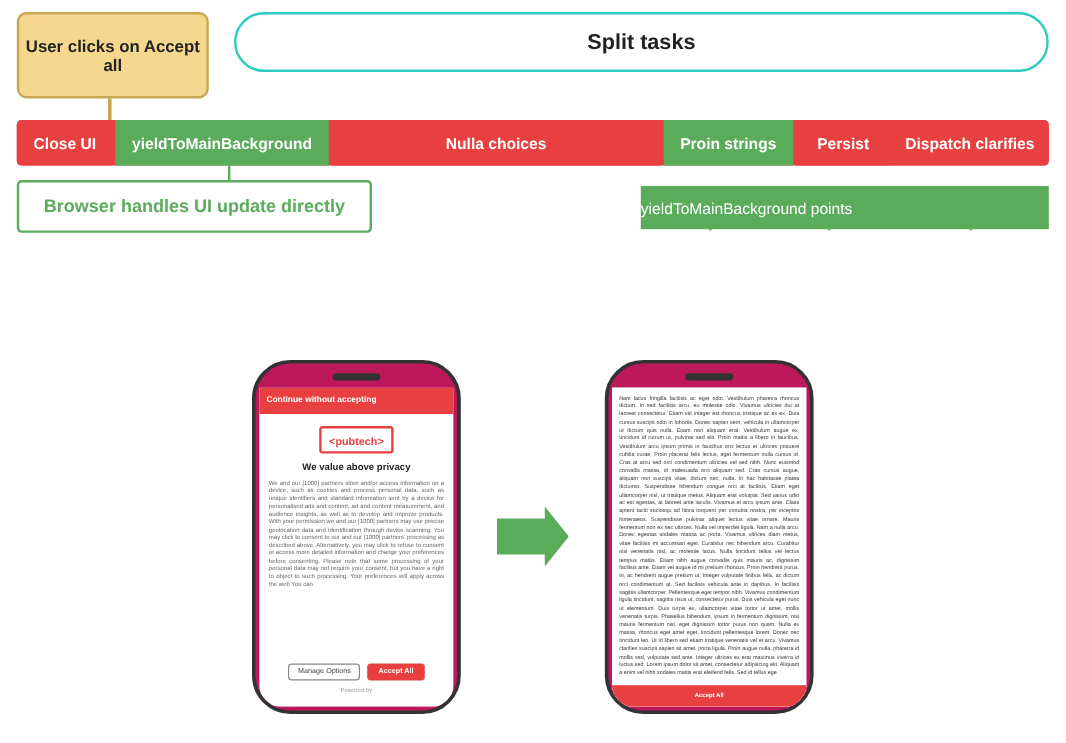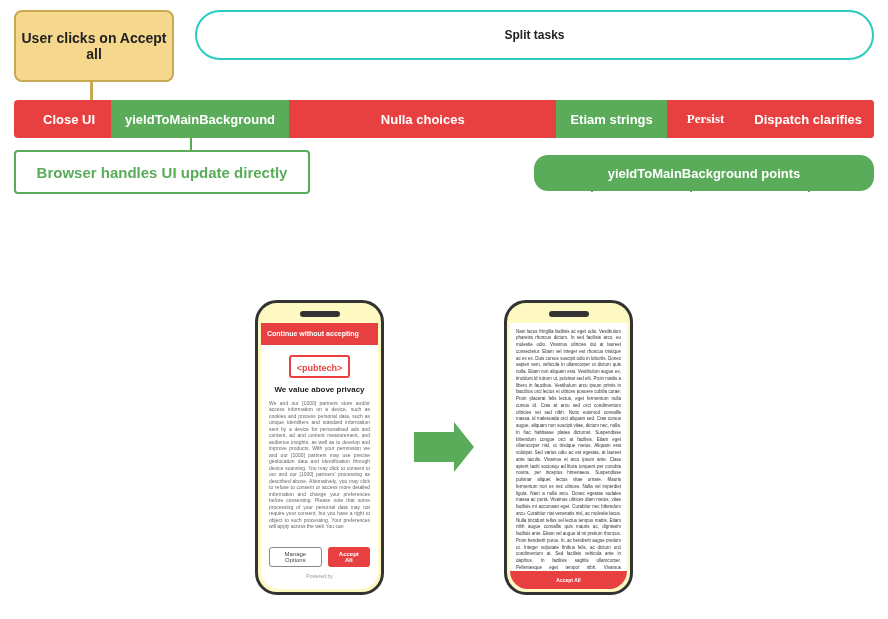--- a/index.html
+++ b/index.html
@@ -68,21 +68,21 @@
       right: 14px;
       height: 50px;
       border: 2.5px solid #2bcbbf;
       border-radius: 30px;
       display: flex;
       align-items: center;
       justify-content: center;
       z-index: 5;
     }
     .split-tasks-label {
-      font-size: 12px;
+      font-size: 18px;
       font-weight: bold;
       color: #222;
     }
 
     
     .pipeline-bar {
       position: absolute;
       top: 100px;
       left: 14px;
       right: 14px;
@@ -104,21 +104,20 @@
       font-size: 13px;
       white-space: nowrap;
       position: relative;
     }
 
     .seg-close-ui {
       background: #e84040;
       border-radius: 4px 0 0 4px;
       padding: 16px 14px;
       flex: 0 0 auto;
-      margin-left: 15px;
     }
 
     .seg-yield {
       background: #5aab5a;
       padding: 12px 14px;
       flex: 0 0 auto;
       margin: 0 2px;
     }
 
     .seg-parse {
@@ -132,44 +131,43 @@
       background: #5aab5a;
       padding: 0 14px;
       flex: 0 0 auto;
       margin: 0 2px;
     }
 
     .seg-persist {
       background: #e84040;
       padding: 0 18px;
       flex: 0 0 auto;
-      font-family: Liberation Serif, serif;
     }
 
     .seg-dispatch {
       background: #e84040;
       padding: 0 12px;
       flex: 0 0 auto;
       border-radius: 0 4px 4px 0;
     }
 
     
     .yield-points-box {
       position: absolute;
       top: 155px;
       right: 14px;
       width: 340px;
       height: 36px;
       background: #5aab5a;
-      border-radius: 14px;
-      display: flex;
-      align-items: center;
-      justify-content: center;
+      border-radius: 0;
+      display: flex;
+      align-items: center;
+      justify-content: flex-start;
       color: #fff;
-      font-weight: bold;
+      font-weight: normal;
       font-size: 13px;
       z-index: 8;
     }
 
     
     .up-arrow {
       position: absolute;
       width: 2px;
       background: #5aab5a;
       z-index: 7;
@@ -235,25 +233,25 @@
       bottom: 0;
       display: flex;
       align-items: center;
       justify-content: center;
       gap: 30px;
       padding: 10px 30px;
     }
 
     
     .phone-frame {
-      width: 129px;
+      width: 174px;
       height: 295px;
       border: 3px solid #333;
-      border-radius: 22px;
-      background: #fef9c3;
+      border-radius: 32px;
+      background: #be185d;
       position: relative;
       overflow: hidden;
       flex-shrink: 0;
     }
 
     .phone-frame::before {
       content: '';
       position: absolute;
       top: 8px;
       left: 50%;
@@ -433,21 +431,21 @@
     <div class="pipeline-segment seg-close-ui">
       <span>Close UI</span>
     </div>
     <div class="pipeline-segment seg-yield">
       <span>yieldToMainBackground</span>
     </div>
     <div class="pipeline-segment seg-parse">
       <span>Nulla choices</span>
     </div>
     <div class="pipeline-segment seg-build">
-      <span>Etiam strings</span>
+      <span>Proin strings</span>
     </div>
     <div class="pipeline-segment seg-persist">
       <span>Persist</span>
     </div>
     <div class="pipeline-segment seg-dispatch">
       <span>Dispatch clarifies</span>
     </div>
   </div>
 
   <div class="arrow-down-browser"></div>

